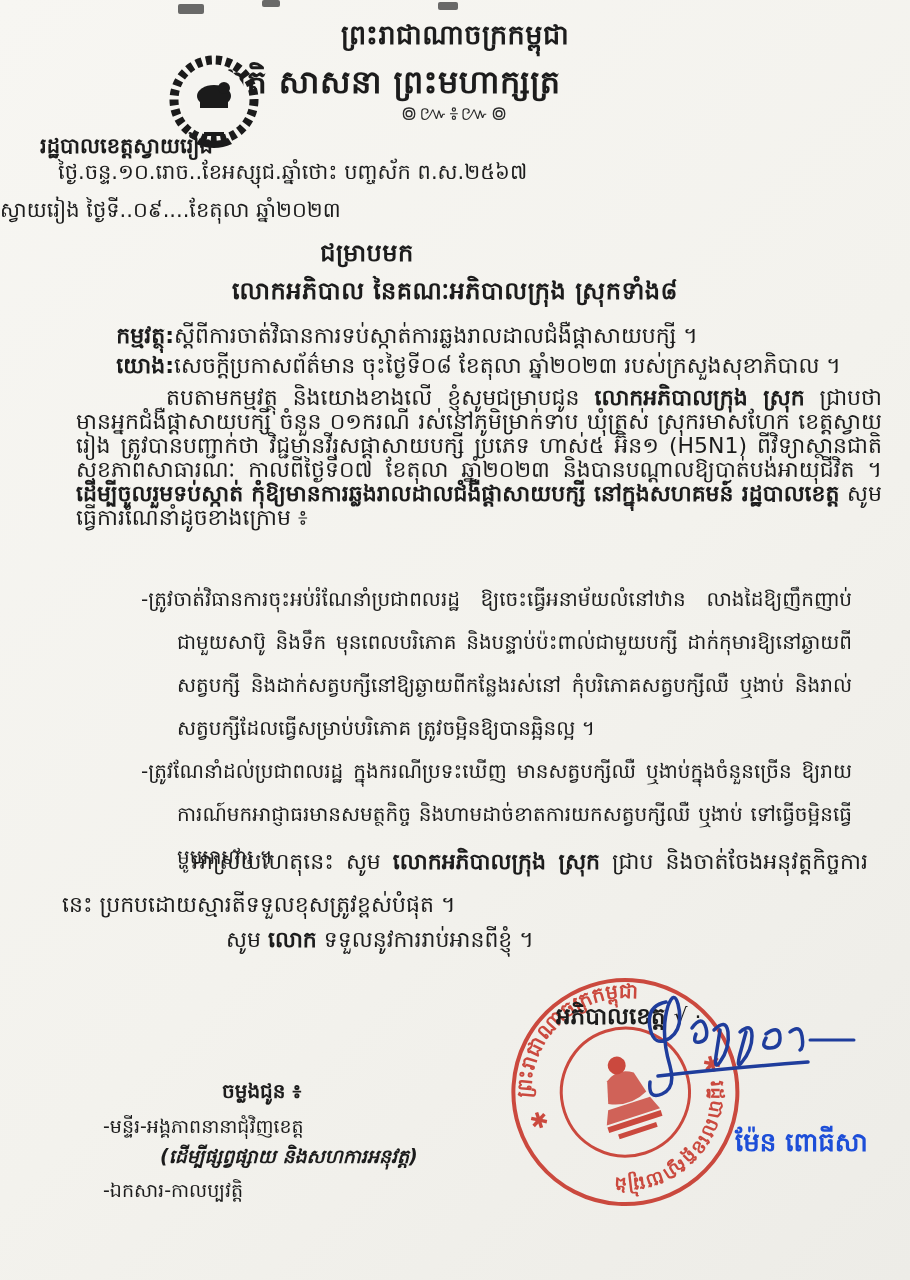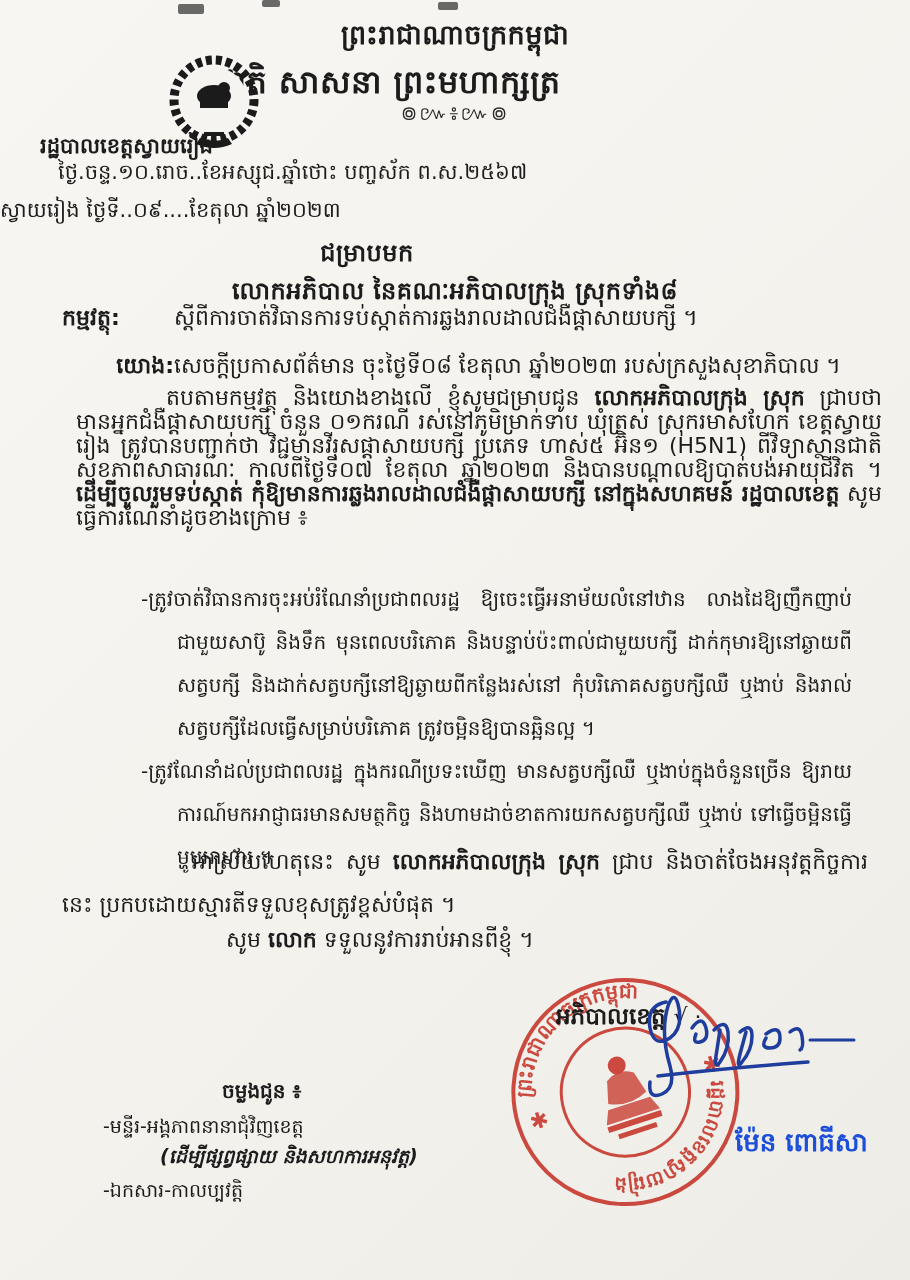--- a/index.html
+++ b/index.html
@@ -16,21 +16,21 @@
   #motto{left:0;width:776px;top:62px;font-size:32px;}
   #ornament{left:0;width:910px;top:100px;font-size:20px;color:#2a2a2a;letter-spacing:2px;}
   #emblem{left:162px;top:52px;}
   #office-name{left:40px;top:132px;font-size:21px;font-weight:bold;}
   #ref-line{left:58px;top:158px;font-size:21px;width:812px;display:flex;justify-content:space-between;}
   #place-date{left:0;top:196px;width:868px;font-size:21px;}
   #salutation{left:0;top:238px;width:734px;font-size:24px;}
   #addressee{left:0;top:276px;width:910px;font-size:24px;}
   .meta-row{left:62px;width:806px;font-size:22px;display:flex;}
   .meta-label{font-weight:bold;flex:0 0 112px;}
-  #subject-row{top:304px;}
+  #subject-row{top:322px;text-align:right;}
   #reference-row{top:352px;text-align:right;}
   #para1{left:76px;top:386px;width:806px;font-size:22px;line-height:24px;text-align:justify;text-indent:90px;}
   .bullet{left:46px;width:806px;font-size:20px;line-height:43px;text-align:justify;padding-left:131px;box-sizing:border-box;text-indent:-36px;}
   #bullet1{top:578px;}
   #bullet2{top:750px;}
   #closing{left:62px;top:840px;width:806px;font-size:22px;line-height:43px;text-align:justify;text-indent:130px;}
   #regards{left:226px;top:926px;width:640px;font-size:22px;}
   #sig-title{left:556px;top:1002px;font-size:23px;font-weight:bold;text-align:center;}
   #sig-mark{font-weight:normal;font-size:22px;}
   #stamp{left:492px;top:958px;transform:rotate(-18deg);opacity:.88;}

